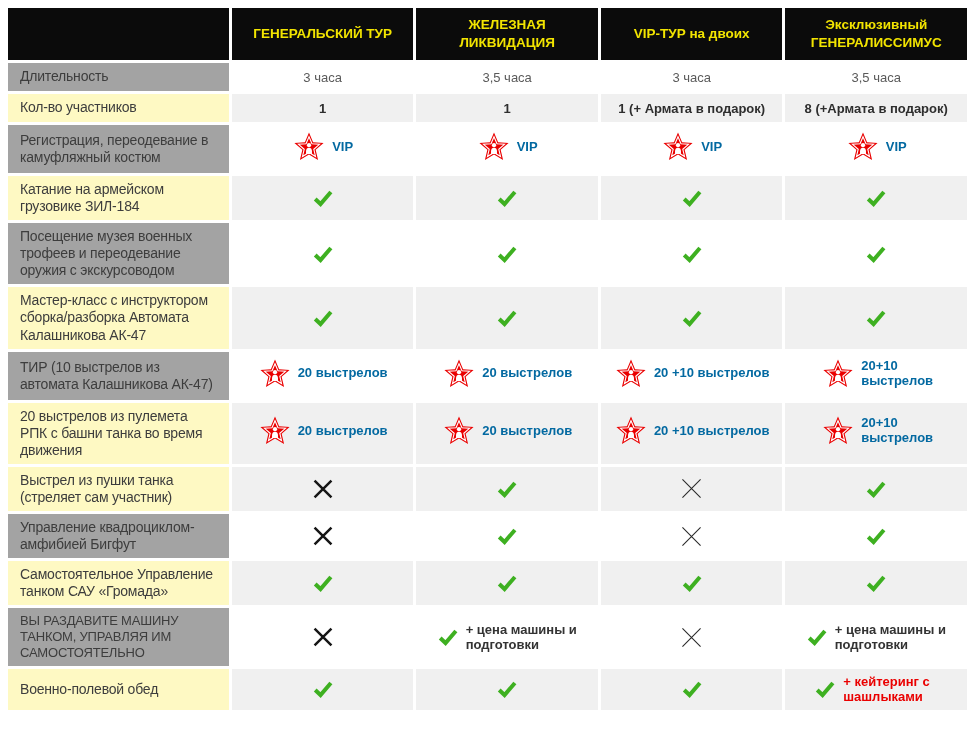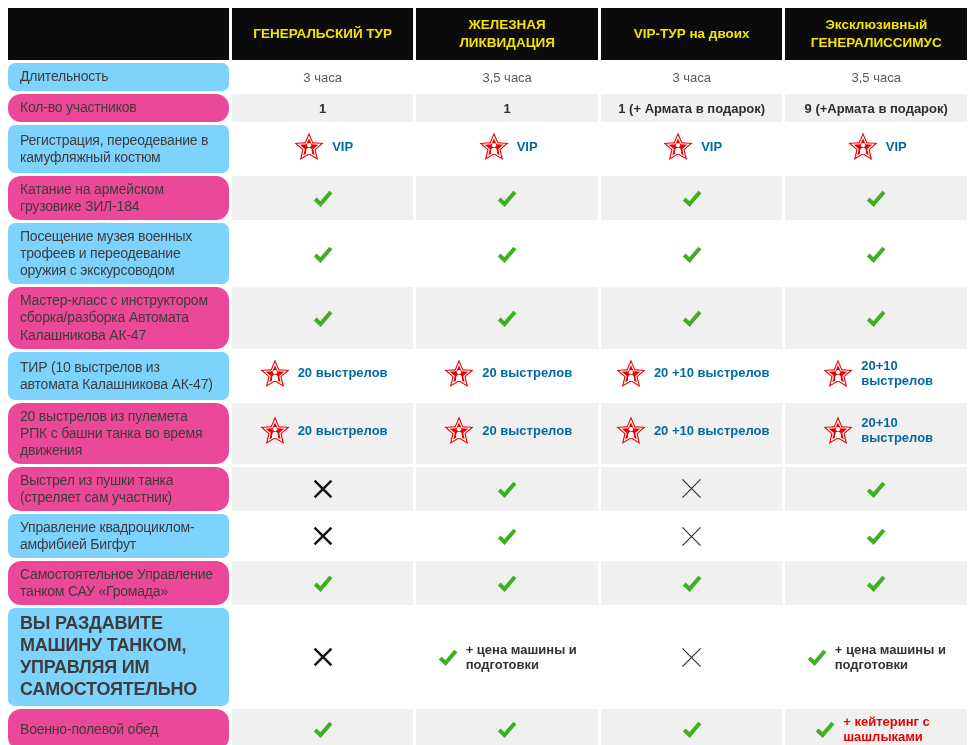--- a/index.html
+++ b/index.html
@@ -31,23 +31,23 @@
   }
   td.label {
     font-size:14px;
     color:#3d3d3d;
     text-align:left;
     padding:5px 12px;
     line-height:1.22;
     letter-spacing:-0.2px;
     vertical-align:middle;
   }
-  td.label.bold { font-weight:bold; font-size:18px; }
-  tr.even td.label { background:#7dd3fc;border-radius:7px; }
-  tr.odd  td.label { background:#ec4899;border-radius:13px; }
+  td.label.bold { font-weight:normal; font-size:13px; }
+  tr.even td.label { background:#a3a3a3; }
+  tr.odd  td.label { background:#fef9c3; }
   td.cell {
     text-align:center;
     vertical-align:middle;
     padding:5px 6px;
   }
   tr.even td.cell { background:#ffffff; }
   tr.odd  td.cell { background:#f0f0f0; }
 
   .value { font-size:13px; color:#5a5a5a; }
   .value.bold { font-weight:bold; color:#2e2e2e; }
@@ -94,21 +94,21 @@
           <td class="cell"><span class="value">3 часа</span></td>
           <td class="cell"><span class="value">3,5 часа</span></td>
           <td class="cell"><span class="value">3 часа</span></td>
           <td class="cell"><span class="value">3,5 часа</span></td>
         </tr>
         <tr class="odd">
           <td class="label">Кол-во участников</td>
           <td class="cell"><span class="value bold">1</span></td>
           <td class="cell"><span class="value bold">1</span></td>
           <td class="cell"><span class="value bold">1 (+ Армата в подарок)</span></td>
-          <td class="cell"><span class="value bold">9 (+Армата в подарок)</span></td>
+          <td class="cell"><span class="value bold">8 (+Армата в подарок)</span></td>
         </tr>
         <tr class="even">
           <td class="label">Регистрация, переодевание в камуфляжный костюм</td>
           <td class="cell"><span class="star-wrap">
               <span class="mark">
                 <svg width="34" height="34" viewBox="0 0 24 24">
                   <path d="M12 1.8 L14.9 8.6 L22.3 9.2 L16.7 14 L18.4 21.2 L12 17.3 L5.6 21.2 L7.3 14 L1.7 9.2 L9.1 8.6 Z" fill="#ea0000"></path>
                   <path d="M12 4.8 L14.1 9.7 L19.4 10.1 L15.4 13.6 L16.6 18.7 L12 15.9 L7.4 18.7 L8.6 13.6 L4.6 10.1 L9.9 9.7 Z" fill="none" stroke="#ffffff" stroke-width="0.8"></path>
                   <circle cx="12" cy="10.7" r="1.5" fill="#ffffff"></circle>
                   <path d="M12 12.6 c-1.5 0 -2.1 1.1 -2.1 2.5 v1.9 h4.2 v-1.9 c0 -1.4 -0.6 -2.5 -2.1 -2.5 Z" fill="#ffffff"></path>

